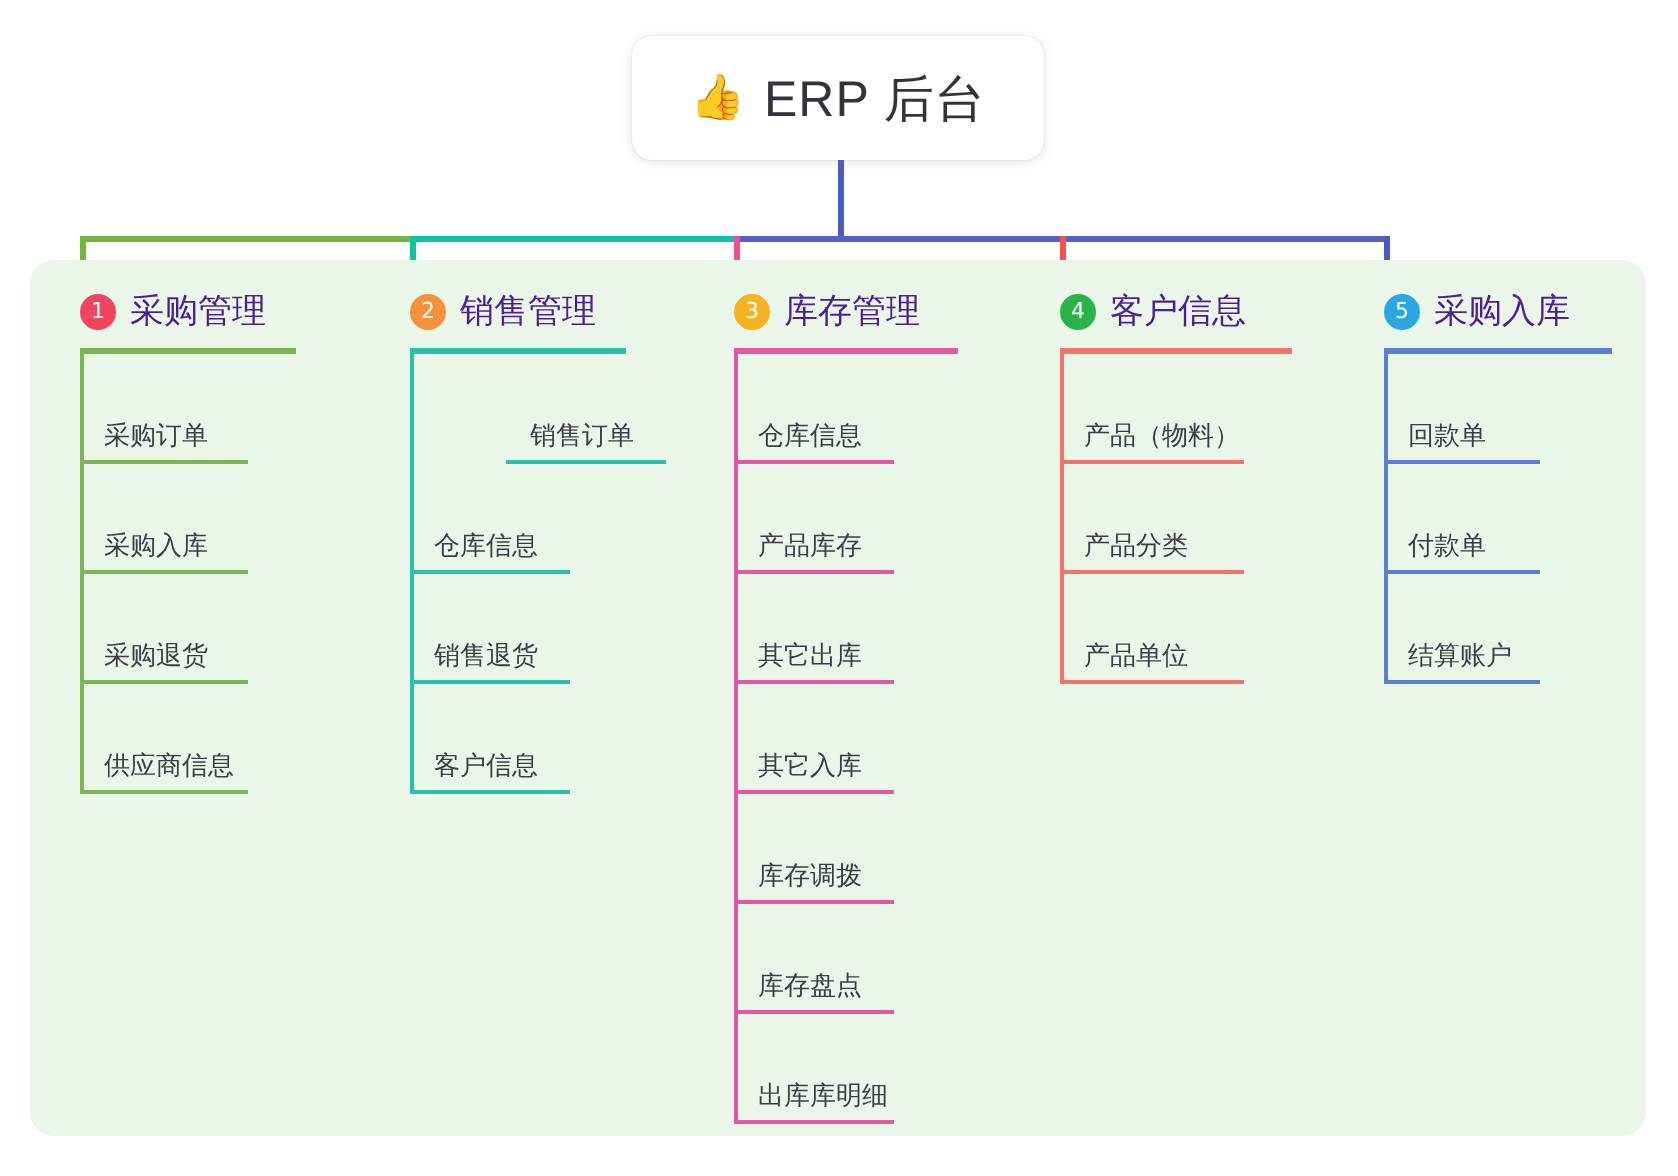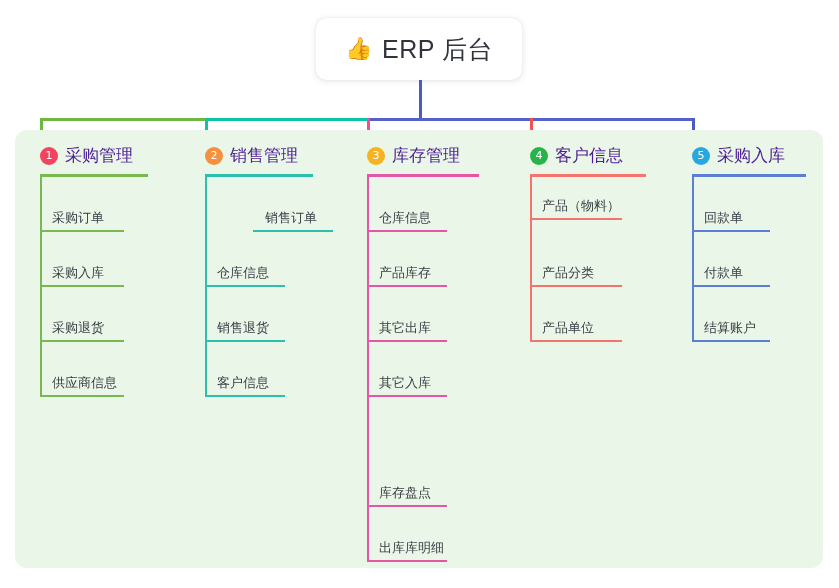--- a/index.html
+++ b/index.html
@@ -149,37 +149,41 @@
             <div class="leaf-rule" style="width: 80px; background: rgb(227, 86, 168);"></div>
           </div>
           <div class="leaf" style="top: 174px; width: 80px; height: 38px;">
             <span class="leaf-label">其它出库</span>
             <div class="leaf-rule" style="width: 80px; background: rgb(227, 86, 168);"></div>
           </div>
           <div class="leaf" style="top: 229px; width: 80px; height: 38px;">
             <span class="leaf-label">其它入库</span>
             <div class="leaf-rule" style="width: 80px; background: rgb(227, 86, 168);"></div>
           </div>
+          <div class="leaf" style="top: 284px; width: 80px; height: 38px;">
+            <span class="leaf-label">库存调拨</span>
+            <div class="leaf-rule" style="width: 80px; background: rgb(227, 86, 168);"></div>
+          </div>
           <div class="leaf" style="top: 339px; width: 80px; height: 38px;">
             <span class="leaf-label">库存盘点</span>
             <div class="leaf-rule" style="width: 80px; background: rgb(227, 86, 168);"></div>
           </div>
           <div class="leaf" style="top: 394px; width: 80px; height: 38px;">
             <span class="leaf-label">出库库明细</span>
             <div class="leaf-rule" style="width: 80px; background: rgb(227, 86, 168);"></div>
           </div>
         </div>
         <div class="col" style="left: 493px; width: 160px; height: 430px;">
           <div class="col-head" style="left: 22px;">
             <span class="badge" style="background: rgb(43, 179, 75);">4</span>
             <span class="col-title">客户信息</span>
           </div>
           <div class="col-rule" style="left: 22px; width: 116px; background: rgb(244, 115, 108);"></div>
           <div class="col-spine" style="height: 168px; background: rgb(244, 115, 108);"></div>
-          <div class="leaf" style="top: 52px; width: 92px; height: 38px; text-decoration: underline;">
+          <div class="leaf" style="top: 64px; width: 92px; height: 38px; text-decoration: underline;">
             <span class="leaf-label">产品（物料）</span>
             <div class="leaf-rule" style="width: 92px; background: rgb(244, 115, 108);"></div>
           </div>
           <div class="leaf" style="top: 119px; width: 92px; height: 38px;">
             <span class="leaf-label">产品分类</span>
             <div class="leaf-rule" style="width: 92px; background: rgb(244, 115, 108);"></div>
           </div>
           <div class="leaf" style="top: 174px; width: 92px; height: 38px;">
             <span class="leaf-label">产品单位</span>
             <div class="leaf-rule" style="width: 92px; background: rgb(244, 115, 108);"></div>

